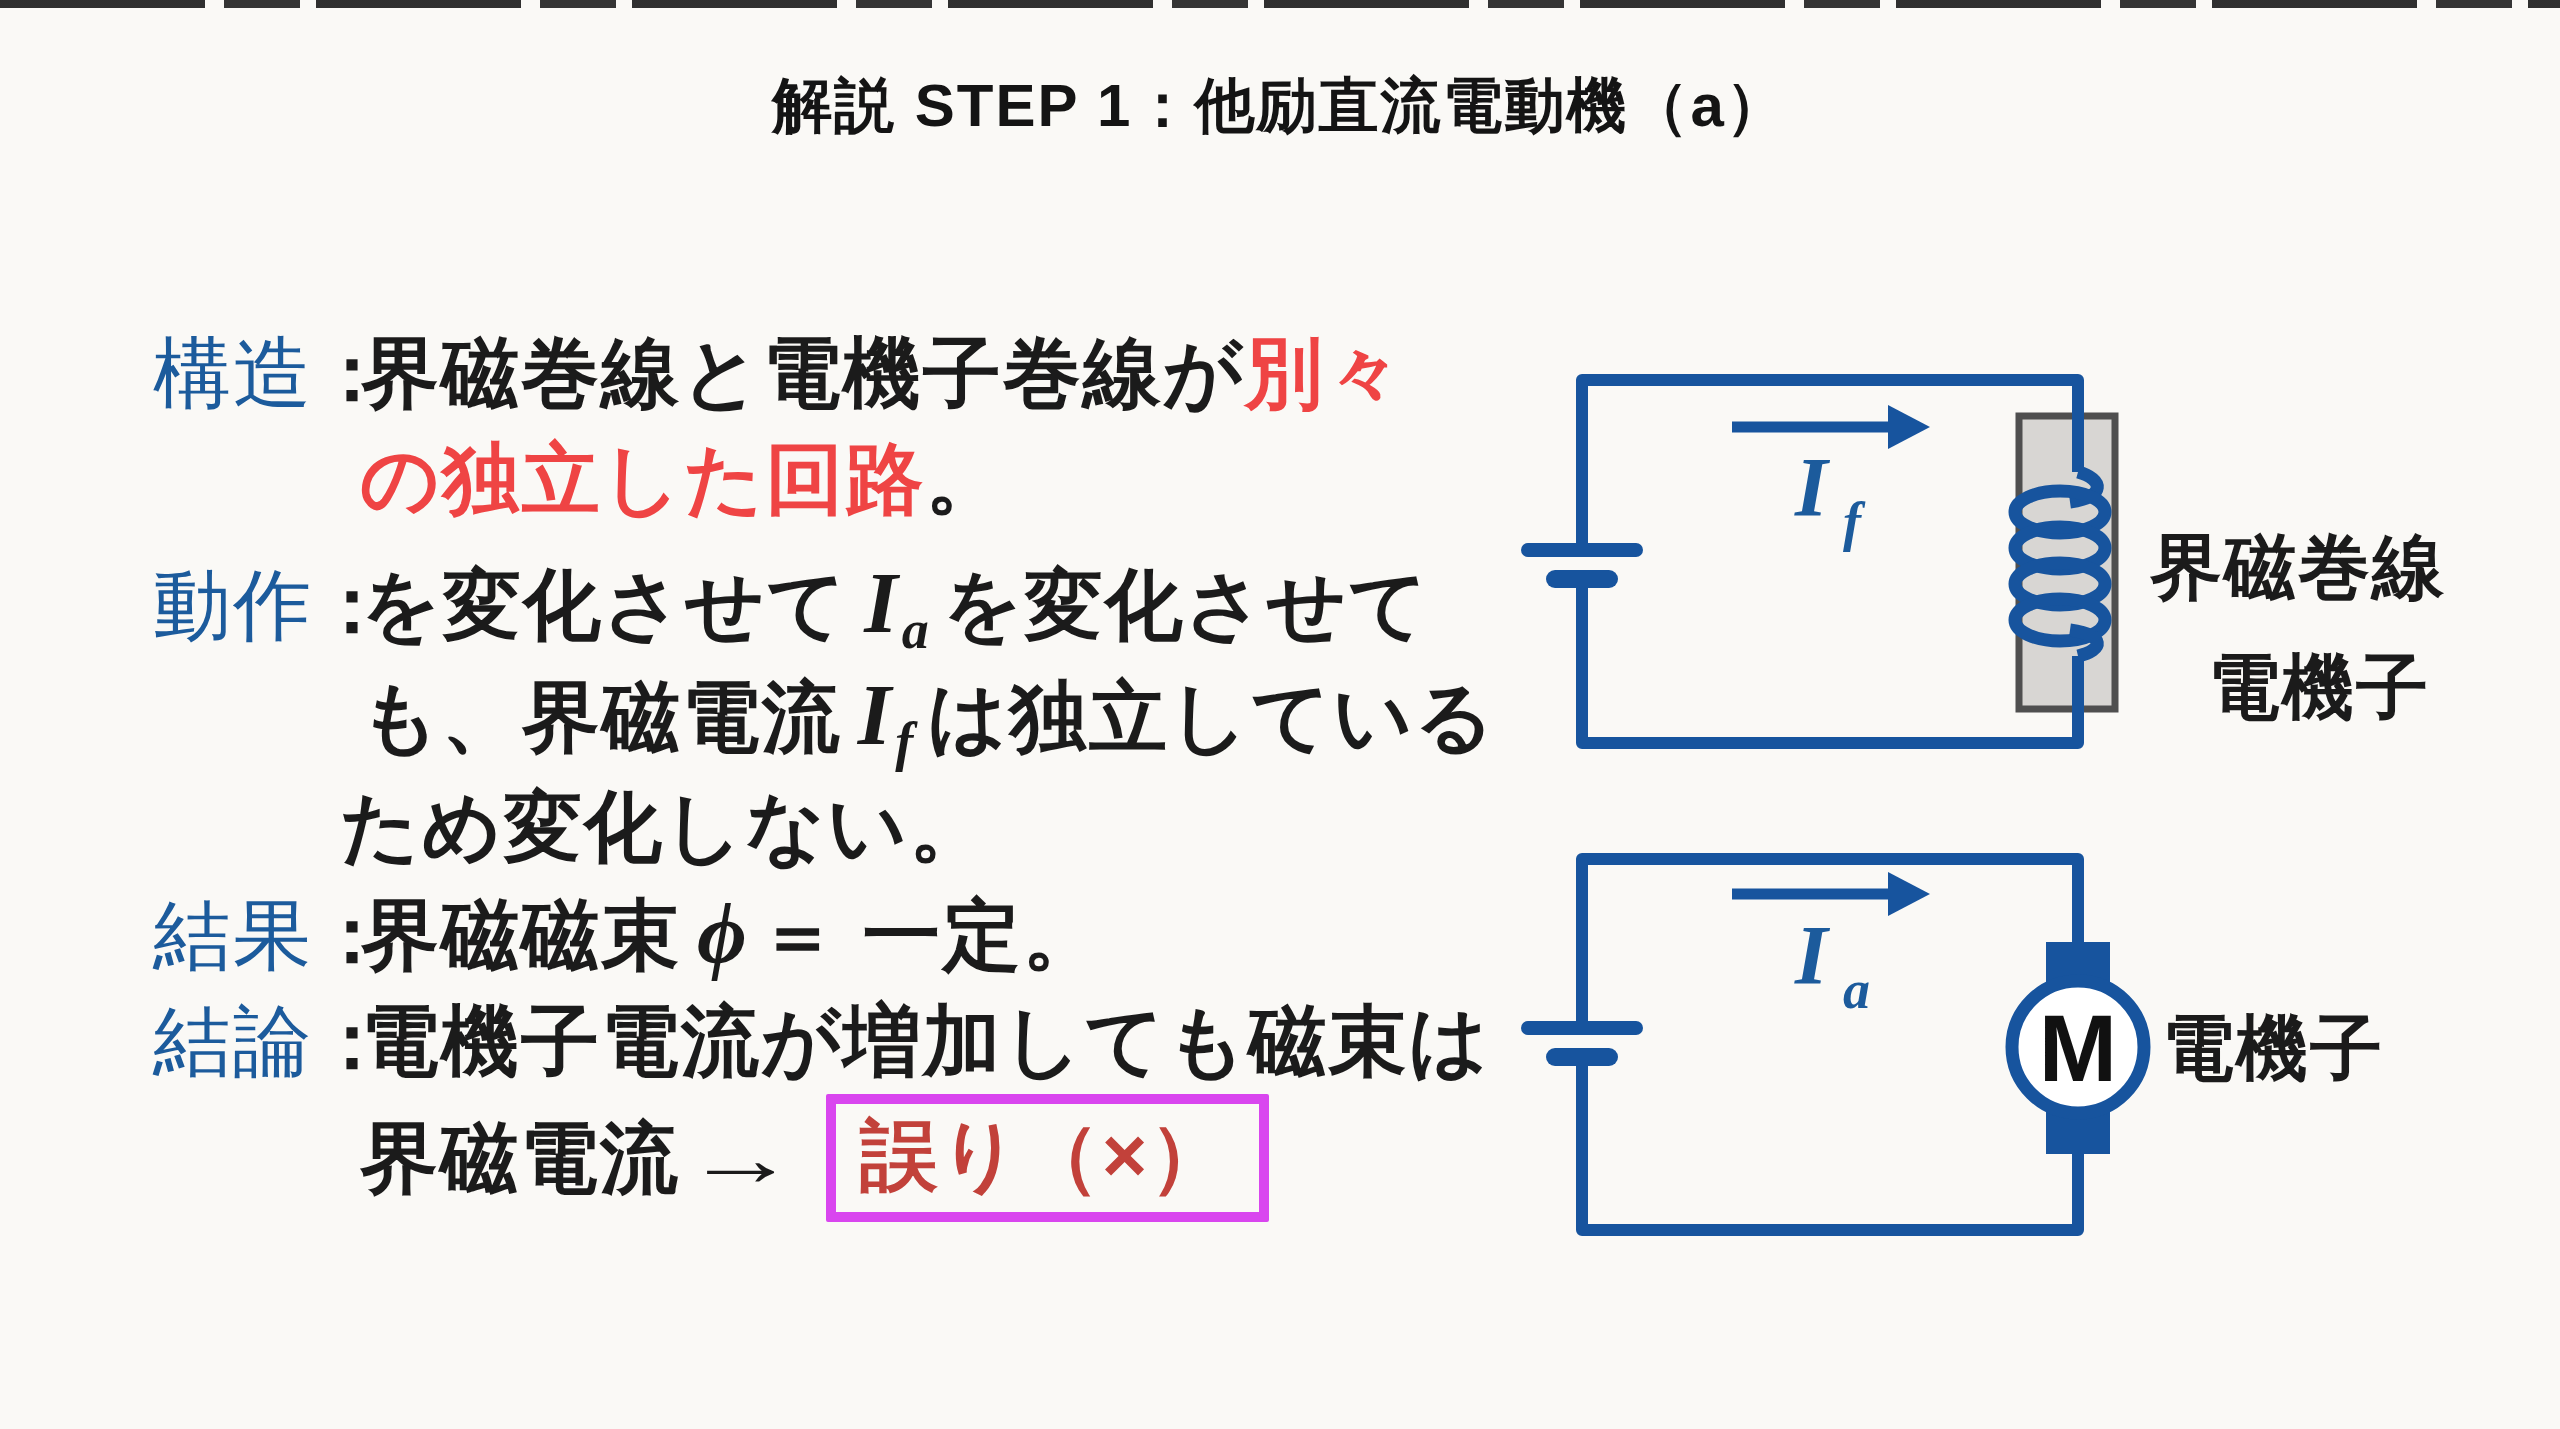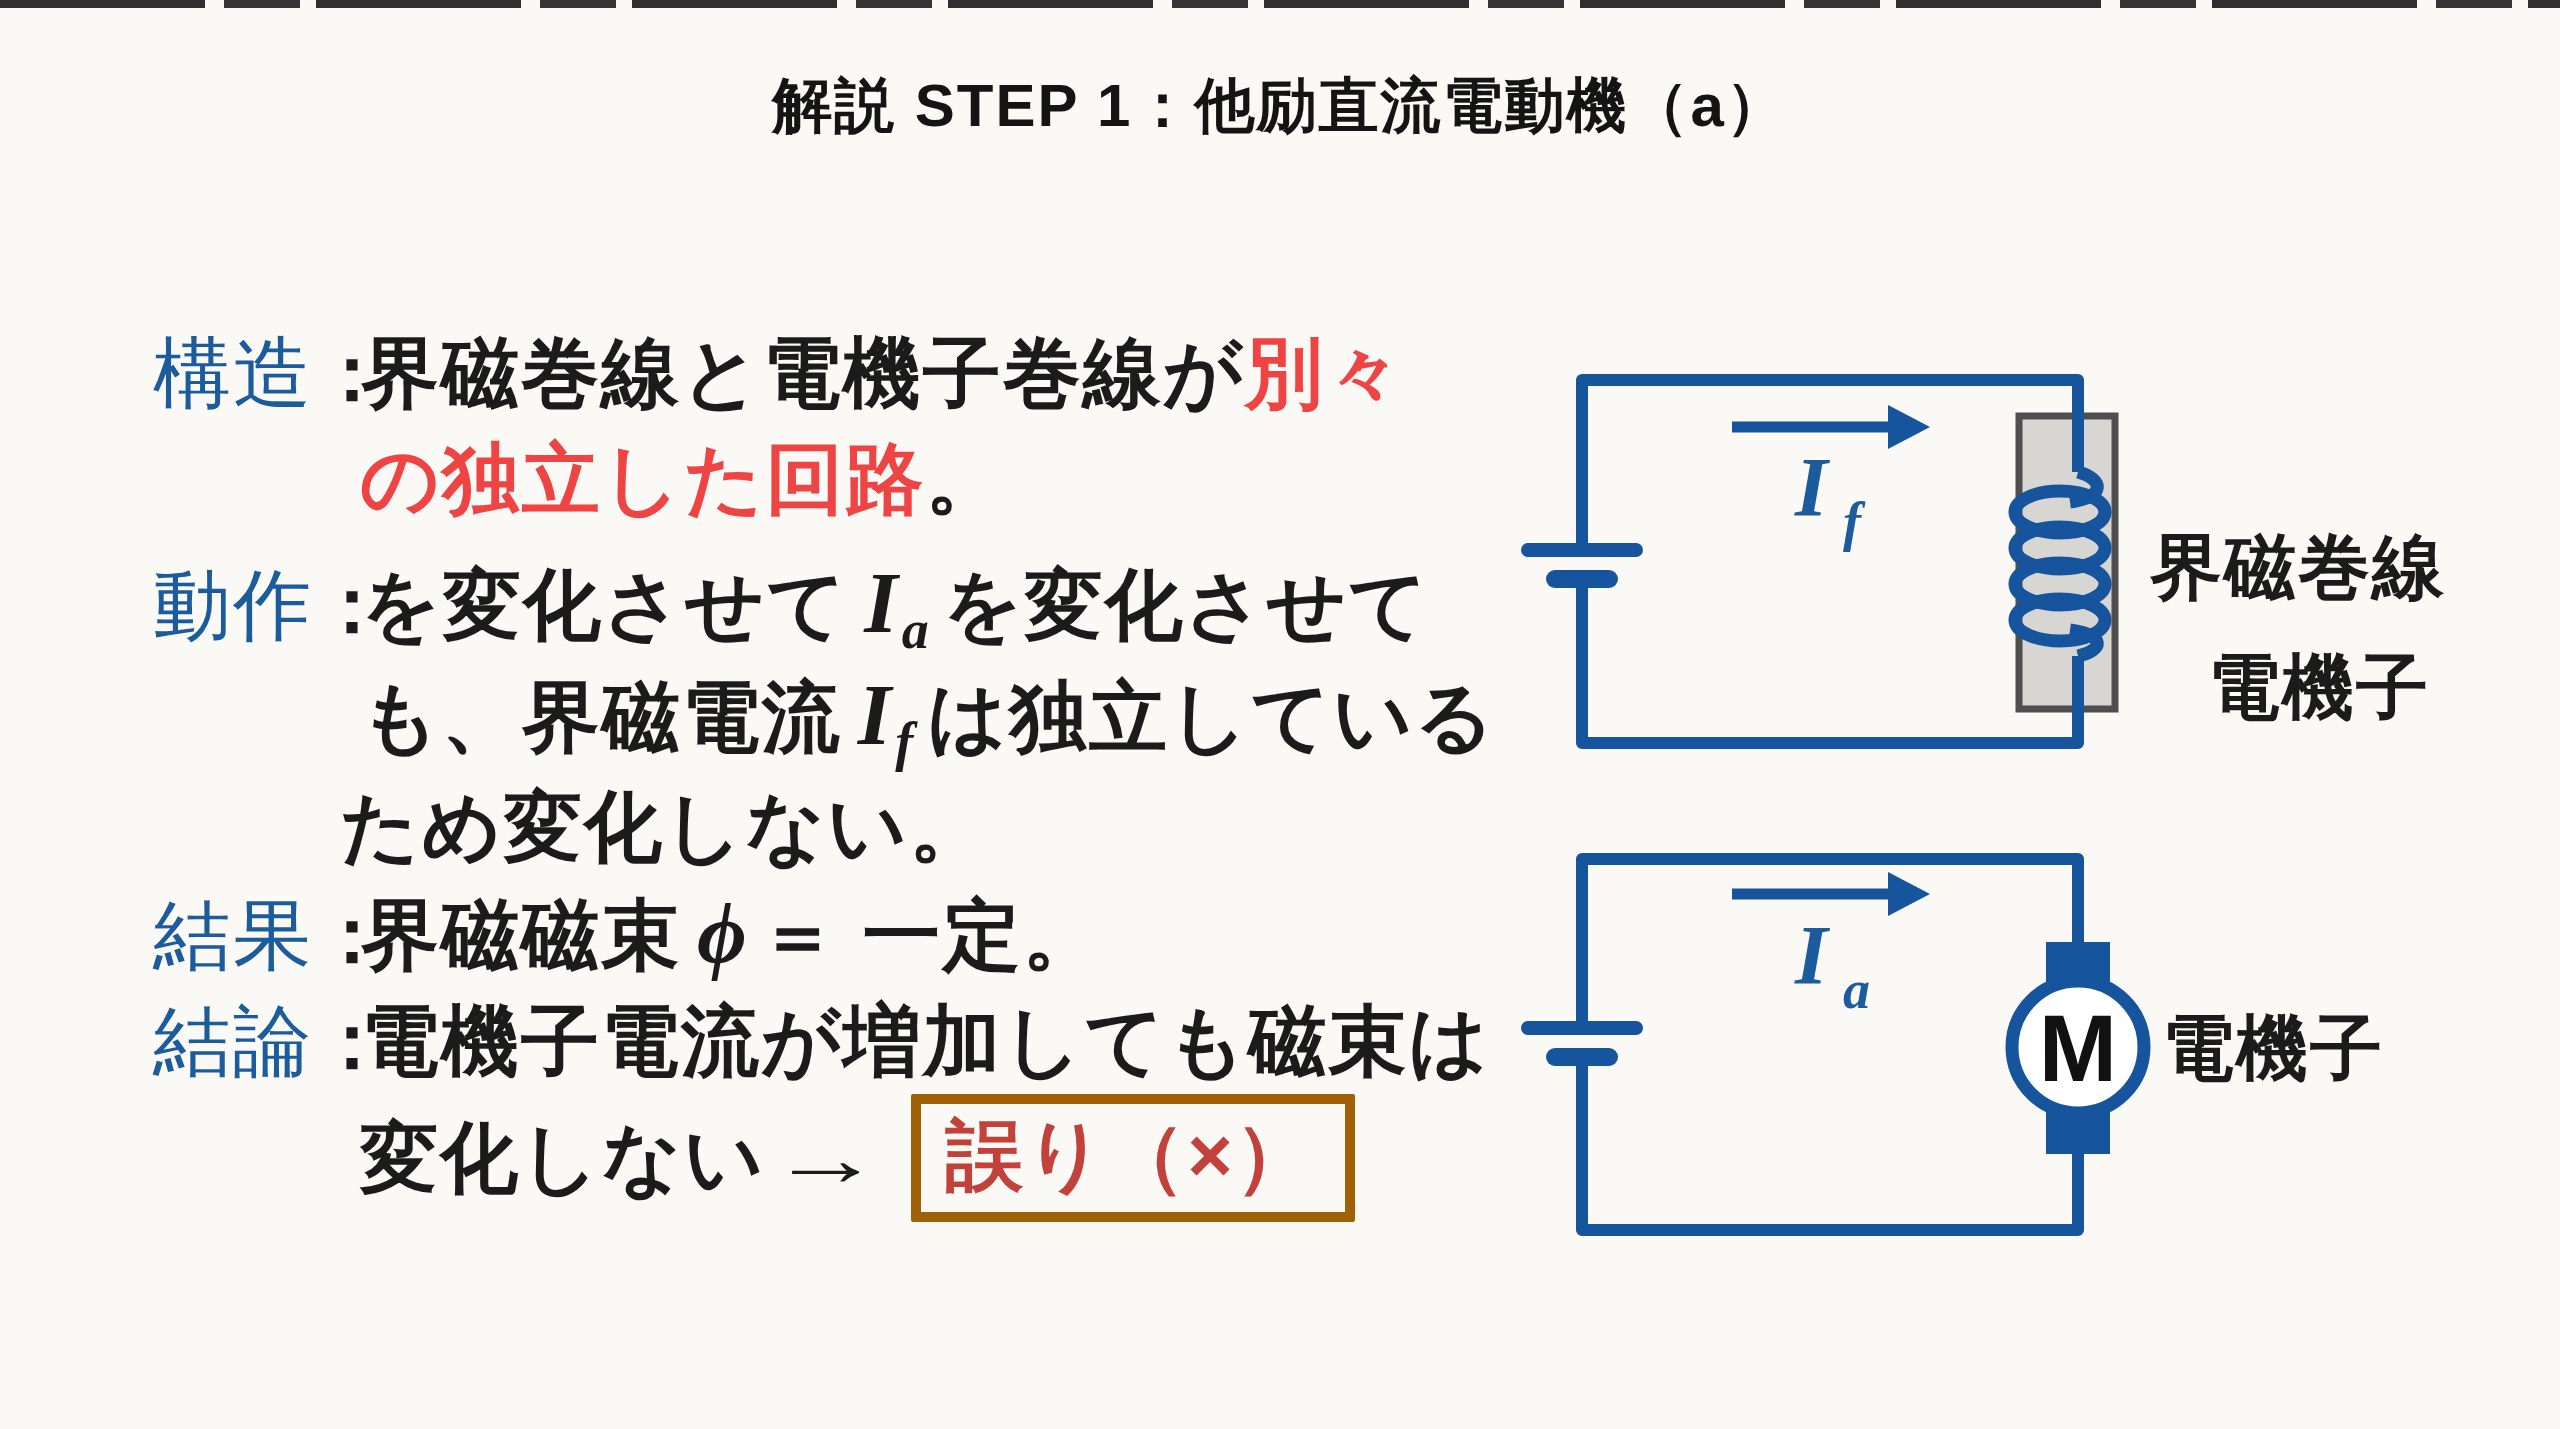--- a/index.html
+++ b/index.html
@@ -48,21 +48,21 @@
     margin:0 12px 0 16px; letter-spacing:0;
   }
   .line8 { display:flex; align-items:center; height:136px; }
   .arrow-char {
     display:inline-block; font-weight:700;
     transform:scaleX(1.45); transform-origin:center;
     margin:0 30px 0 22px;
   }
   .error-box {
     display:inline-block;
-    border:10px solid #a16207;
+    border:10px solid #d946ef;
     color:#c2413a; font-weight:700;
     padding:8px 30px 14px 24px;
     margin-left:14px;
     border-radius:2px;
     line-height:86px;
   }
   .circuit { position:absolute; }
   .wire { stroke:#17549e; stroke-width:12; fill:none; stroke-linejoin:round; }
   .plate-long  { stroke:#17549e; stroke-width:14; stroke-linecap:round; }
   .plate-short { stroke:#17549e; stroke-width:18; stroke-linecap:round; }
@@ -114,21 +114,21 @@
 
   <div class="line" style="top:890px;left:153px;">
     <span class="lbl">結果</span><span class="colon">：</span><span>界磁磁束</span><span class="mphi">ϕ</span><span>＝ 一定。</span>
   </div>
 
   <div class="line" style="top:998px;left:153px;">
     <span class="lbl">結論</span><span class="colon">：</span><span>電機子電流が増加しても磁束は</span>
   </div>
 
   <div class="line line8" style="top:1090px;left:360px;">
-    <span>変化しない</span>
+    <span>界磁電流</span>
     <span class="arrow-char">→</span>
     <span class="error-box"><span>誤り（×）</span></span>
   </div>
 
 </div>
 
 <svg class="circuit" style="left:1480px;top:350px;" width="1080" height="440" viewBox="1480 350 1080 440">
   <rect class="coil-core" x="2019" y="416" width="96" height="293"></rect>
   <g>
     <path class="wire" d="M1582,546 L1582,380 L2078,380 L2078,472"></path>

